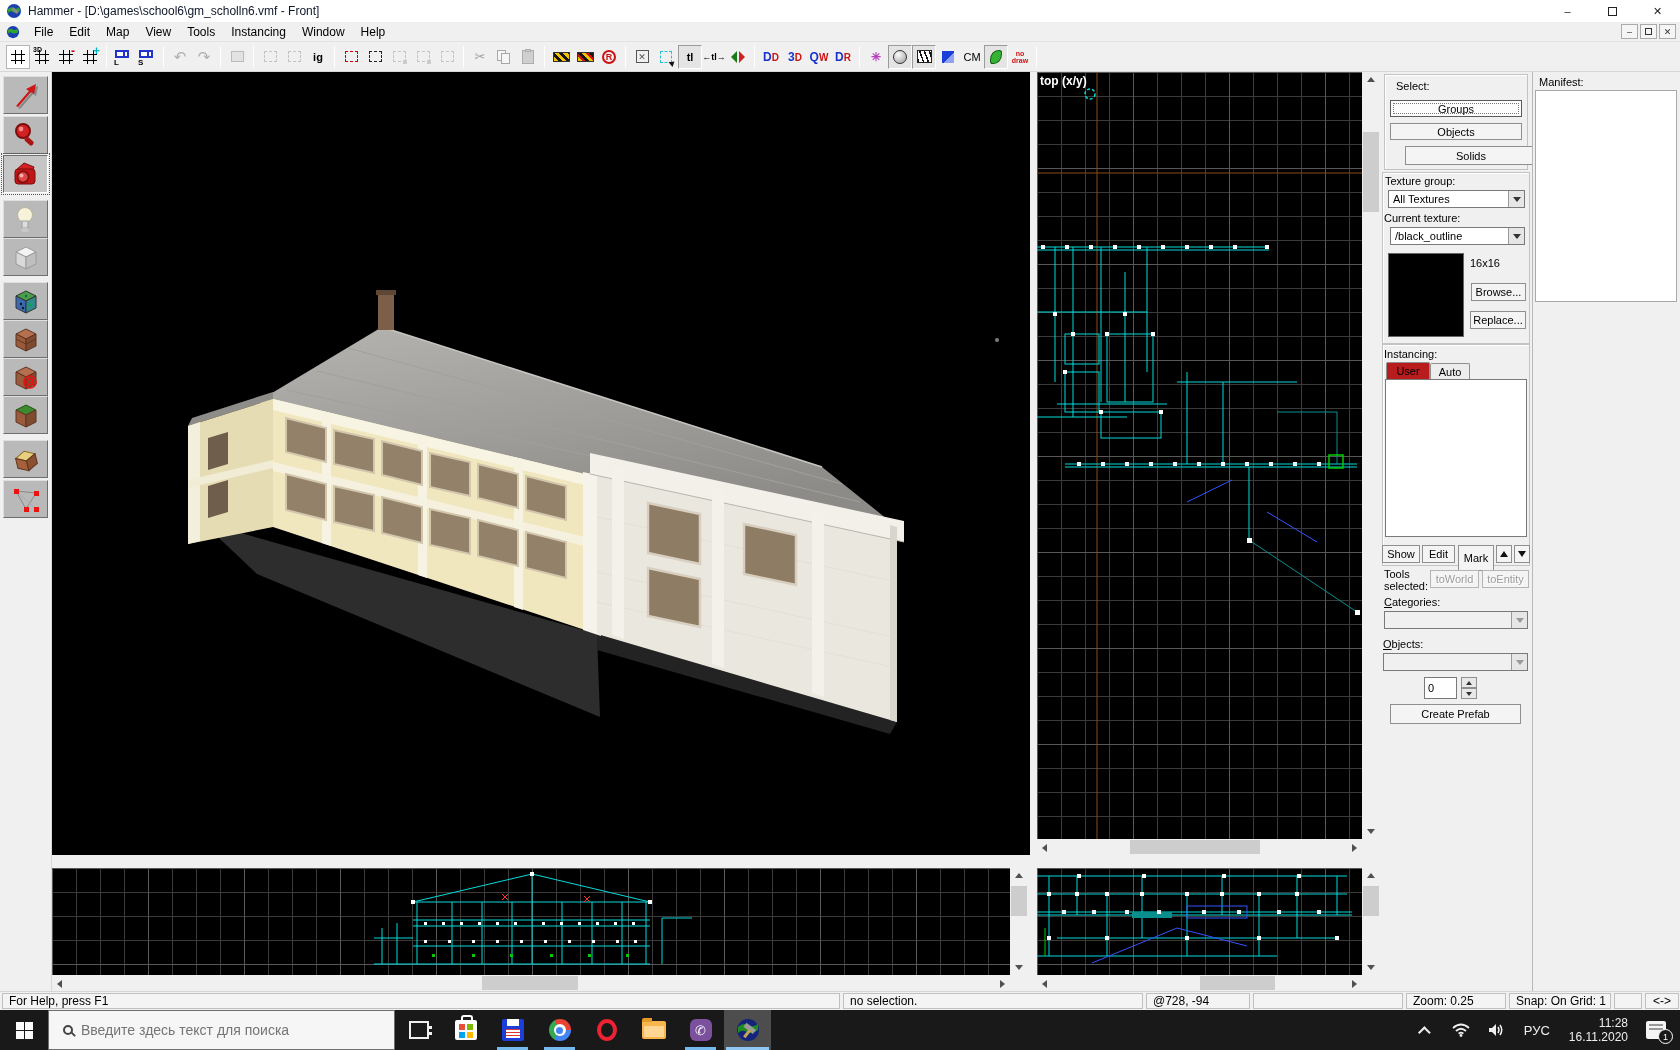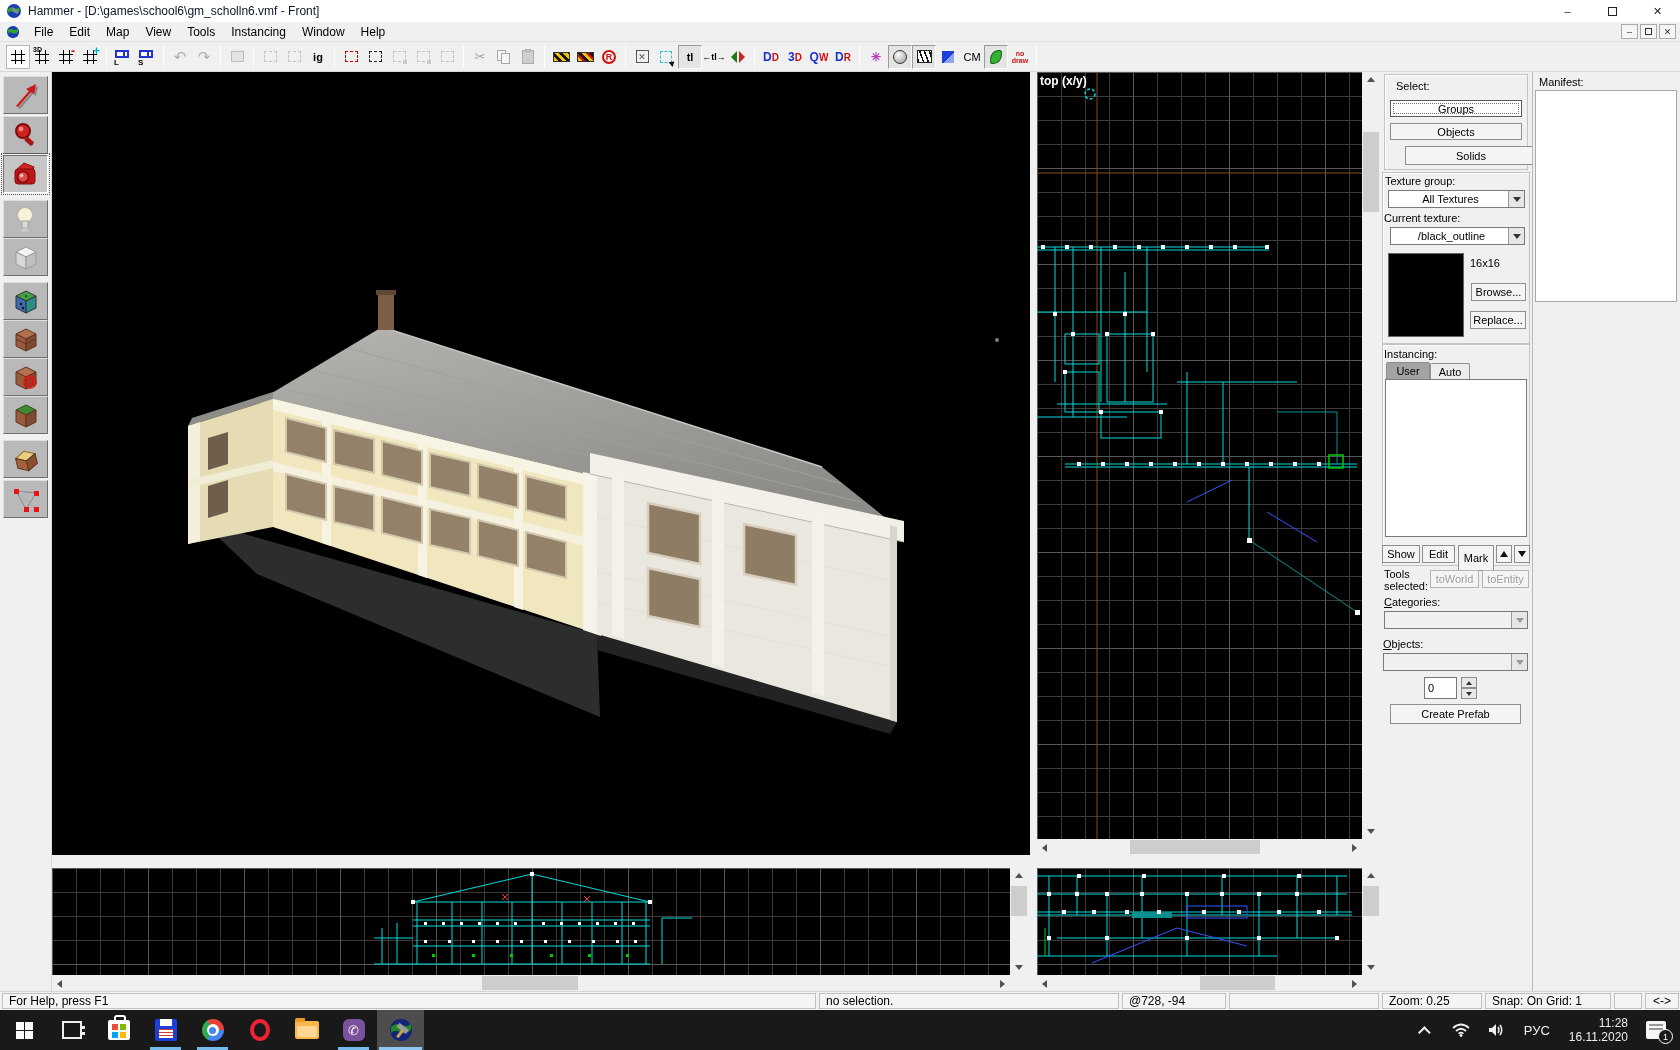--- a/index.html
+++ b/index.html
@@ -98,35 +98,35 @@
   .sb.v .arr.up { left:5px; top:5px; border-left:4px solid transparent; border-right:4px solid transparent; border-bottom:5px solid #505050; }
   .sb.v .arr.dn { left:5px; bottom:5px; border-left:4px solid transparent; border-right:4px solid transparent; border-top:5px solid #505050; }
   .sb.h .arr.lf { left:5px; top:5px; border-top:4px solid transparent; border-bottom:4px solid transparent; border-right:5px solid #505050; }
   .sb.h .arr.rt { right:5px; top:5px; border-top:4px solid transparent; border-bottom:4px solid transparent; border-left:5px solid #505050; }
   .sb .thumb { position:absolute; background:#cdcdcd; }
   .sb.v .thumb { left:1px; width:16px; }
   .sb.h .thumb { top:1px; height:14px; }
   .corner { background:#f0f0f0; }
 
   
-  #rightPanel { position:absolute; left:1382px; top:72px; width:148px; height:919px; background:#f0f0f0; font-size:11px;text-align:center; }
+  #rightPanel { position:absolute; left:1382px; top:72px; width:148px; height:919px; background:#f0f0f0; font-size:11px; }
   .frame { position:absolute; border:1px solid #c3c3c3; box-shadow:inset 1px 1px 0 #fff; }
   .rp-label { position:absolute; font-size:11px; color:#000; }
   .btn { position:absolute; background:#f4f4f4; border:1px solid #8f8f8f; font-size:11px; display:flex; align-items:center; justify-content:center; color:#000; }
   .btn.hl { background:#fdfdfd; outline:1px dotted #777; outline-offset:-4px; border-color:#5a5a5a; }
   .btn.dis { color:#9c9c9c; text-shadow:1px 1px 0 #fff; border-color:#b5b5b5; }
   .combo { position:absolute; height:18px; background:#fff; border:1px solid #7a7a7a; display:flex; align-items:center; }
   .combo .val { flex:1; padding-left:4px; font-size:11px; white-space:nowrap; overflow:hidden; }
   .combo .drop { width:16px; height:100%; background:#e6e6e6; border-left:1px solid #9a9a9a; display:flex; align-items:center; justify-content:center; }
   .combo .drop i { width:0; height:0; border-left:4px solid transparent; border-right:4px solid transparent; border-top:5px solid #333; }
   .combo.dis { background:#f0f0f0; }
   .combo.dis .drop i { border-top-color:#9a9a9a; }
   .texprev { position:absolute; background:#000; border:1px solid #666; }
   .tab { position:absolute; border:1px solid #8f8f8f; border-bottom:none; background:#ededed; font-size:11px; display:flex; align-items:center; justify-content:center; border-radius:2px 2px 0 0; }
-  .tab.act { background:#a3a3a3; z-index:2; }
+  .tab.act { background:#b91c1c; z-index:2; }
   .listbox { position:absolute; background:#fff; border:1px solid #7a7a7a; }
   .ul::first-letter { text-decoration:underline; }
   .arrbtn i { width:0; height:0; }
   .arrbtn.up i { border-left:4px solid transparent; border-right:4px solid transparent; border-bottom:6px solid #111; }
   .arrbtn.dn i { border-left:4px solid transparent; border-right:4px solid transparent; border-top:6px solid #111; }
   .spin { position:absolute; background:#e8e8e8; border:1px solid #8f8f8f; display:flex; align-items:center; justify-content:center; }
   .spin i { width:0; height:0; border-left:3px solid transparent; border-right:3px solid transparent; }
   .spin.up i { border-bottom:4px solid #333; }
   .spin.dn i { border-top:4px solid #333; }
   .editbox { position:absolute; background:#fff; border:1px solid #7a7a7a; font-size:11px; padding-left:3px; display:flex; align-items:center; }
@@ -863,33 +863,37 @@
     <span class="rp-label" style="left:6px;top:4px;position:absolute">Manifest:</span>
     <div class="box"></div>
   </div>
 
   <div id="statusbar">
     <div class="st-seg" style="flex:1">For Help, press F1</div>
     <div class="st-seg" style="width:300px">no selection.</div>
     <div class="st-seg" style="width:104px">@728, -94</div>
     <div class="st-seg" style="width:150px"></div>
     <div class="st-seg" style="width:100px">Zoom: 0.25</div>
-    <div class="st-seg" style="width:126px">Snap: On Grid: 1</div>
+    <div class="st-seg" style="width:102px">Snap: On Grid: 1</div>
     <div class="st-seg" style="width:28px"></div>
     <div class="st-seg" style="width:34px;justify-content:center">&lt;-&gt;</div>
   </div>
 
   <div id="taskbar">
     <div class="tb-start">
       <span class="winlogo">
           <i></i>
           <i></i>
           <i></i>
           <i></i>
         </span>
+    </div>
+    <div class="tb-search">
+      <span class="mag"></span>
+      <input placeholder="Введите здесь текст для поиска" style="">
     </div>
     <div class="tb-app">
         <span class="taskview"></span>
       </div>
     <div class="tb-app">
         <span class="ic-store"></span>
       </div>
     <div class="tb-app running">
         <span class="ic-floppy"></span>
       </div>

